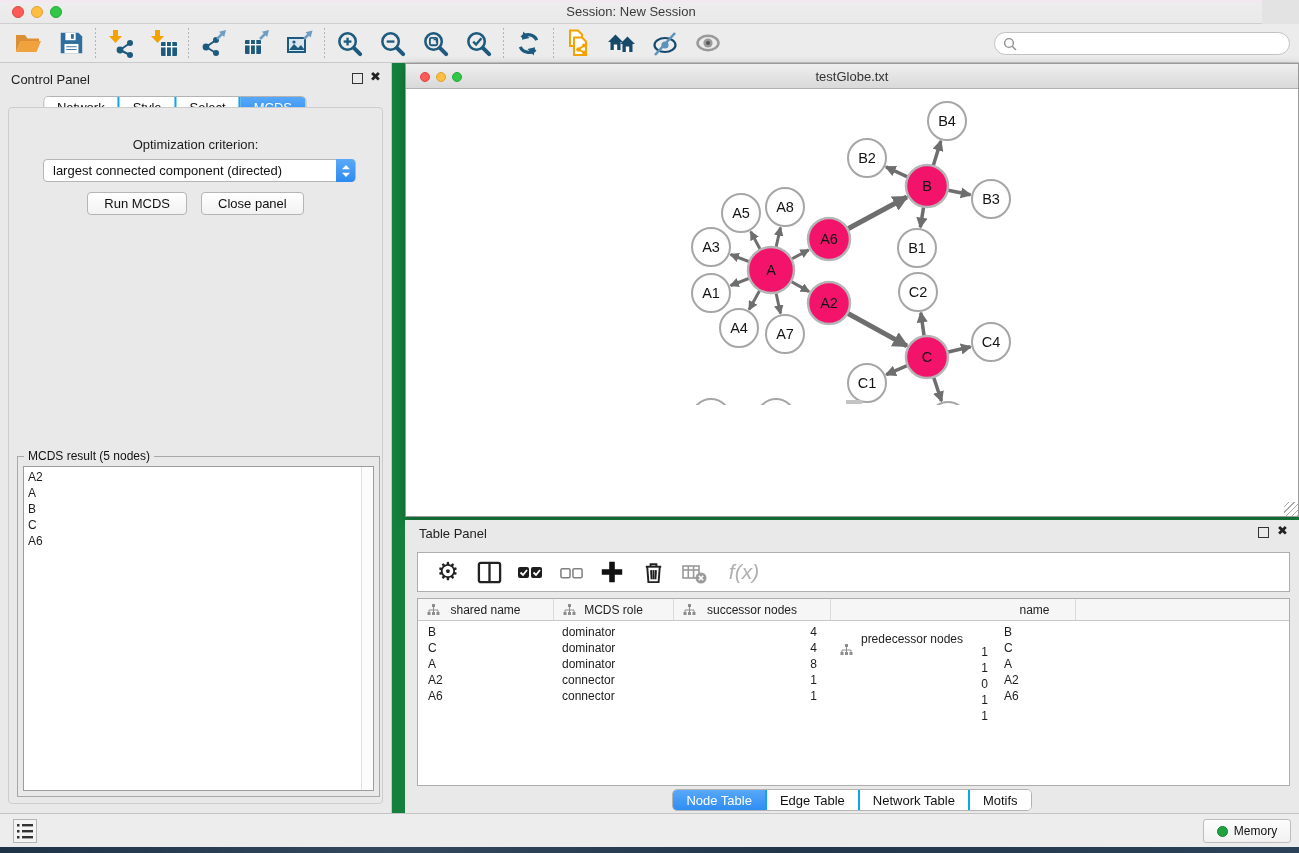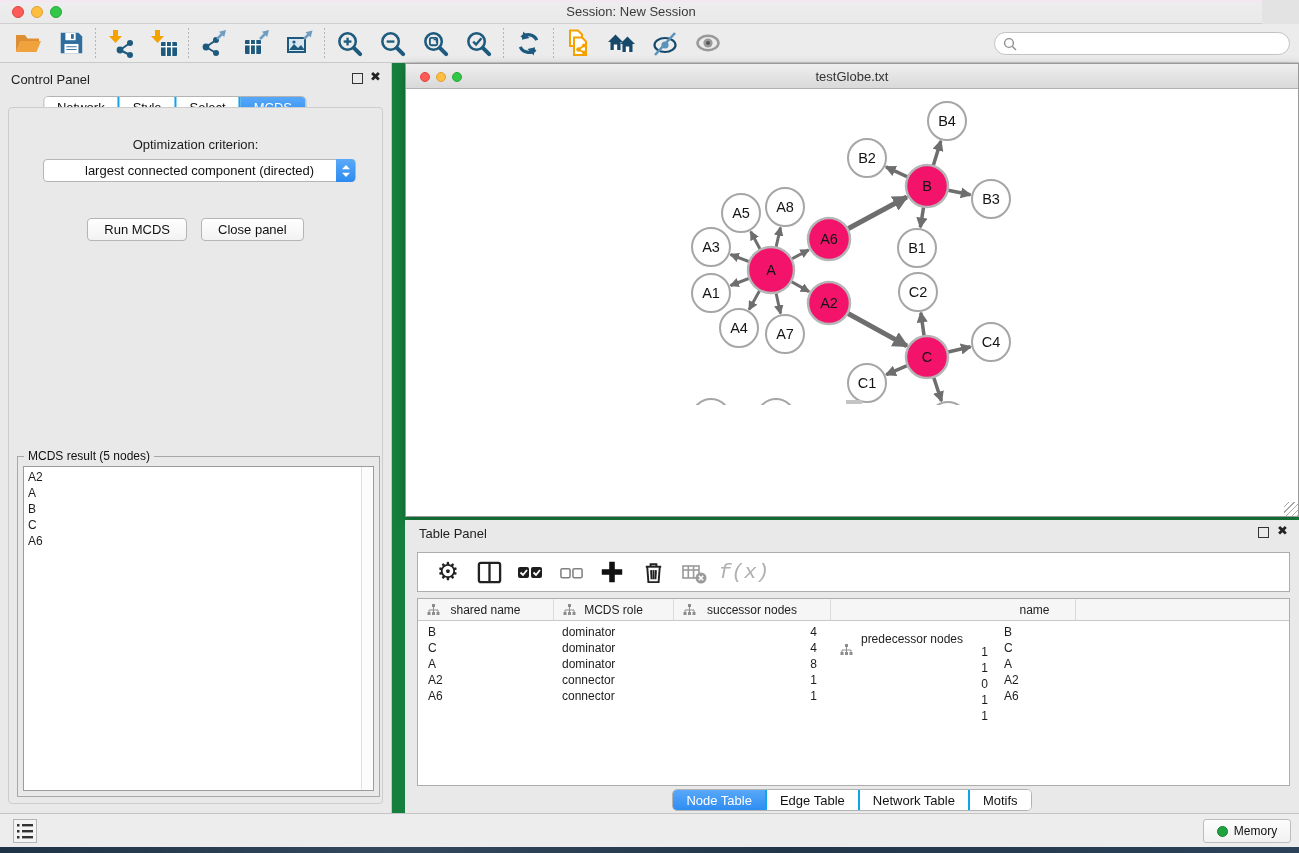--- a/index.html
+++ b/index.html
@@ -45,25 +45,25 @@
     background:#fff; height:22px; }
   .seg .tab { padding:2px 13px; font-size:13px; line-height:17px; color:#111;
     border-left:2px solid #0ea5e9; background:#fff; white-space:nowrap; }
   .seg .tab:first-child { border-left:none; }
   .seg .tab.selected { background:linear-gradient(#58a8f8,#2e8df2); color:#fff; }
   .cp-box { position:absolute; left:8px; right:8px; top:44px; bottom:9px;
     border:1px solid #cdcdcd; border-radius:4px; background:#e9e9e9; }
   .opt-label { position:absolute; top:29px; left:0; right:0; text-align:center; font-size:13px; }
   .combo { position:absolute; left:34px; top:51px; width:313px; height:23px; background:#fff;
     border:1px solid #b5b5b5; border-radius:4px; }
-  .combo .val { position:absolute; left:9px; top:3px; font-size:13px; color:#111; white-space:nowrap;margin-left:32px; }
+  .combo .val { position:absolute; left:9px; top:3px; font-size:13px; color:#111; white-space:nowrap; }
   .combo .stepper { position:absolute; right:0; top:-1px; bottom:-1px; width:19px;
     background:linear-gradient(#5aa9f8,#2c8bf0); border-radius:0 4px 4px 0;
     display:flex; align-items:center; justify-content:center; }
-  .btnrow { position:absolute; top:84px; left:0; right:0; display:flex; justify-content:center; gap:14px;margin-top:26px; }
+  .btnrow { position:absolute; top:84px; left:0; right:0; display:flex; justify-content:center; gap:14px; }
   .pbtn { height:23px; padding:0 16px; background:linear-gradient(#ffffff,#f2f2f2);
     border:1px solid #b5b5b5; border-radius:4px; font-size:13px; line-height:21px; color:#111; }
   .result-group { position:absolute; left:8px; right:2px; top:348px; bottom:6px;
     border:1px solid #a8a8a8; }
   .result-legend { position:absolute; top:-8px; left:6px; background:#e9e9e9; padding:0 4px;
     font-size:12px; color:#111; }
   .result-list { position:absolute; left:5px; right:5px; top:9px; bottom:5px; background:#fff;
     border:1px solid #9c9c9c; }
   .result-scroll { position:absolute; right:0; top:0; bottom:0; width:12px; background:#fcfcfc;
     border-left:1px solid #e0e0e0; }
@@ -82,21 +82,21 @@
     background:repeating-linear-gradient(135deg, transparent 0 3px, #a9a9a9 3px 4px); }
   .vscroll { position:absolute; left:1px; top:338px; width:4px; height:24px; background:#c4c4c4; }
   .hscroll { position:absolute; left:440px; bottom:1px; width:16px; height:4px; background:#c4c4c4; }
 
   
   .tpanel { position:absolute; left:405px; top:457px; width:894px; height:295px; background:#e9e9e9; }
   .tp-toolbar { position:absolute; left:12px; right:9px; top:32px; height:40px; background:#fff;
     border:1px solid #adadad; display:flex; align-items:center; gap:13px; padding-left:16px; }
   .tp-ico { display:flex; align-items:center; justify-content:center; width:28px; height:30px; }
   .gear-glyph { font-family:"DejaVu Sans",sans-serif; font-size:25px; color:#222; line-height:28px; }
-  .fx { font-family:Liberation Mono, monospace; font-style:italic; font-size:21px; color:#b0b0b0; }
+  .fx { font-family:Liberation Sans, sans-serif; font-style:italic; font-size:21px; color:#b0b0b0; }
   .tablebox { position:absolute; left:12px; right:9px; top:78px; height:188px; background:#fff;
     border:1px solid #adadad; overflow:hidden; }
   .thead { display:flex; height:22px; background:#f6f6f6; border-bottom:1px solid #c9c9c9; }
   .th { position:relative; display:flex; align-items:center; justify-content:center;
     font-size:12px; color:#222; border-right:1px solid #dadada; }
   .th svg { position:absolute; left:9px; top:5px; }
   .c0 { width:136px; } .c1 { width:120px; } .c2 { width:157px; } .c3 { width:163px;margin-top:40px; } .c4 { width:82px; }
   .th.fill { flex:1; border-right:none; }
   .trow { display:flex; height:16px; font-size:12px; align-items:center; }
   .trow:first-child { margin-top:3px; }

